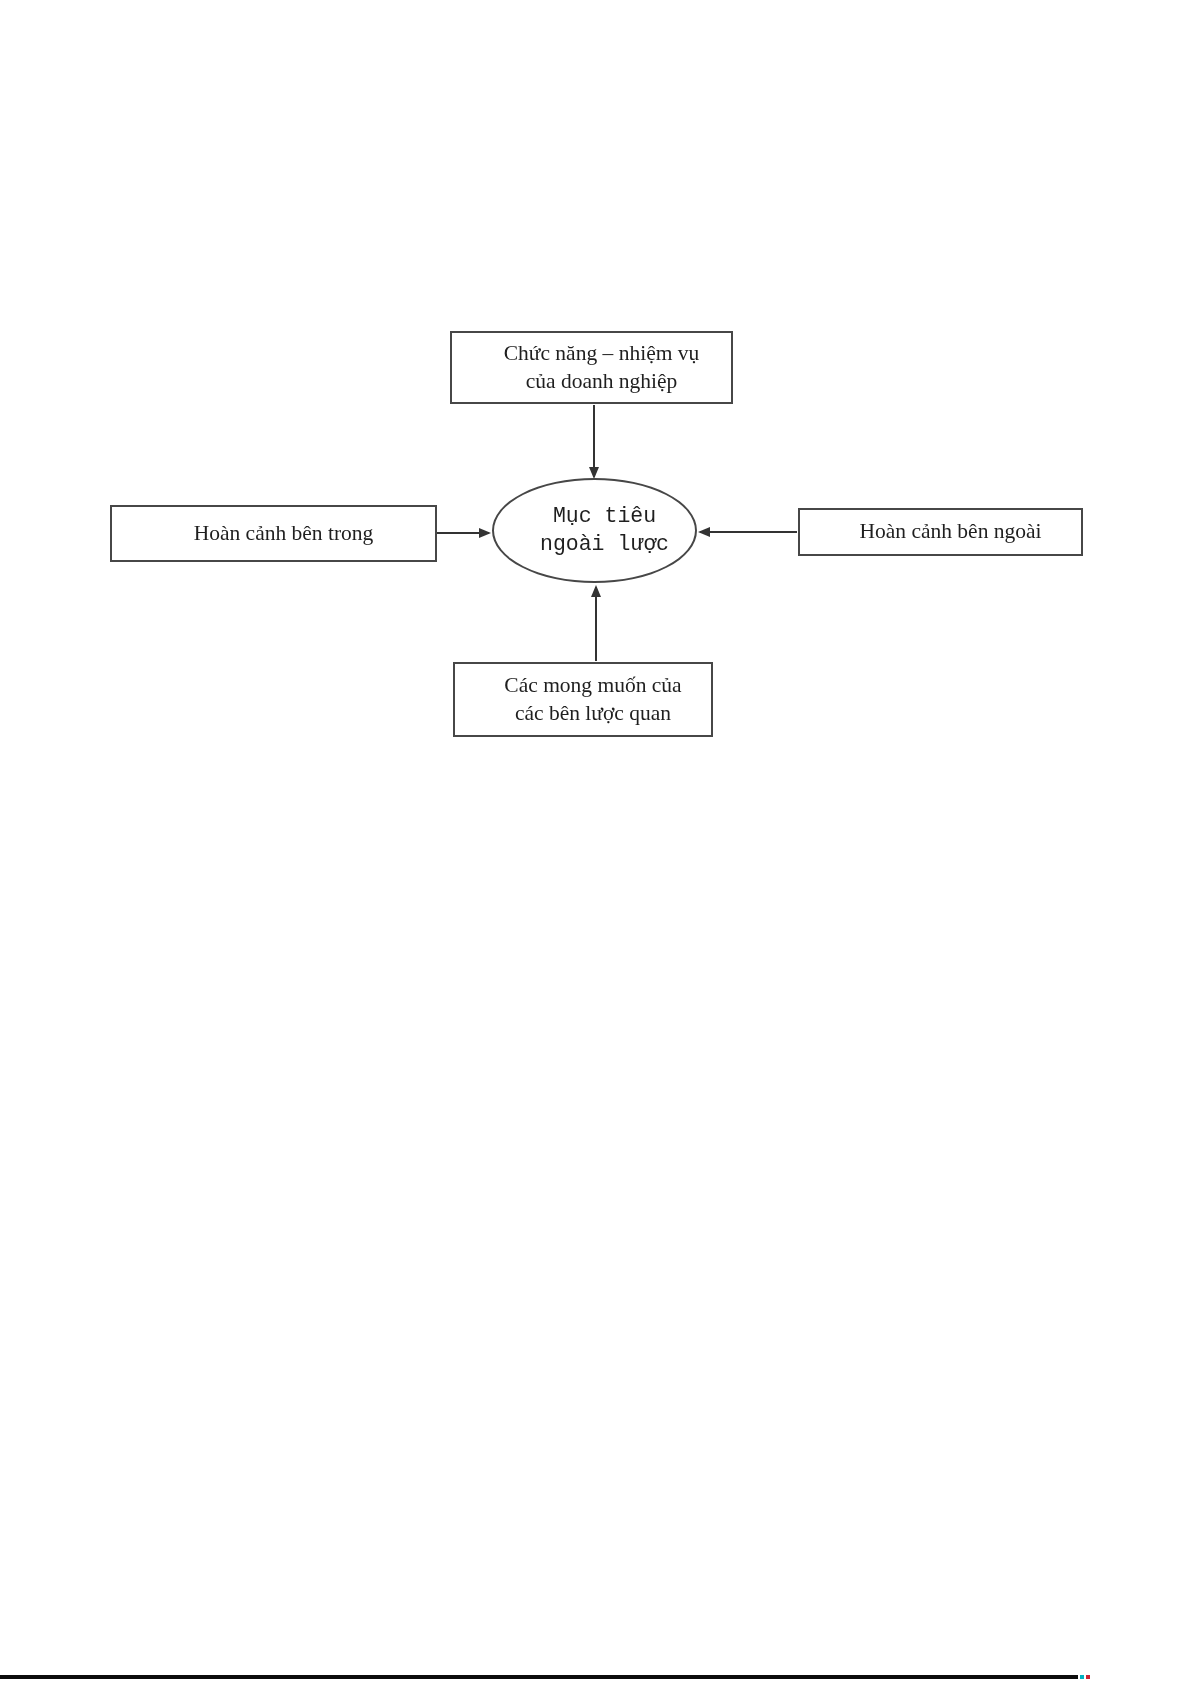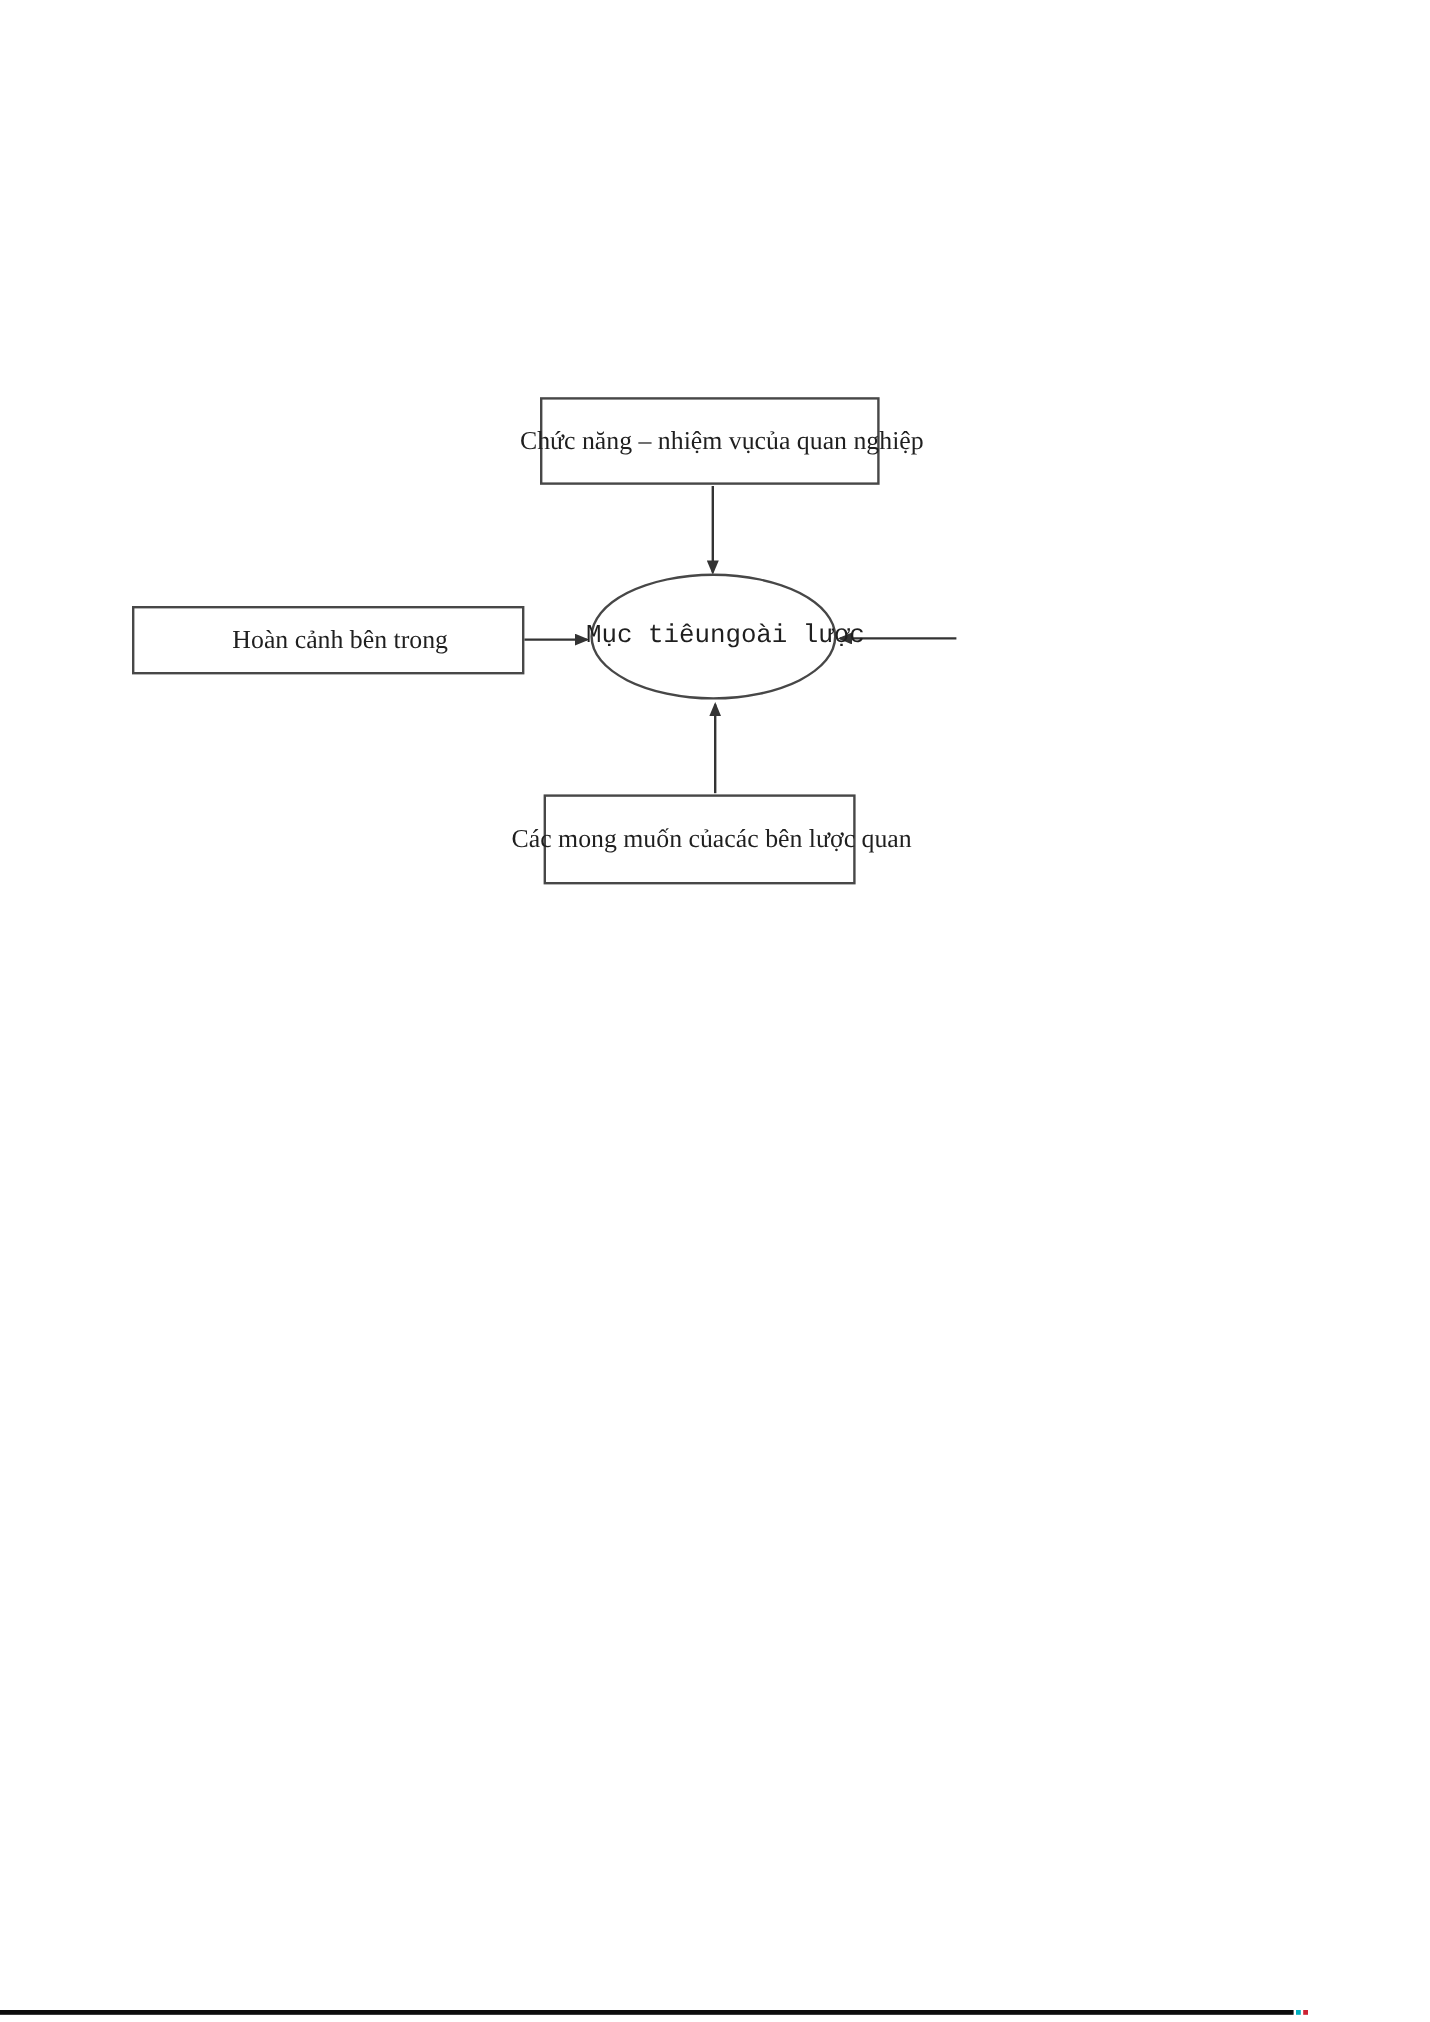--- a/index.html
+++ b/index.html
@@ -14,21 +14,21 @@
     background: #ffffff;
     font-family: "Liberation Serif", "DejaVu Serif", serif;
     color: #1f1f1f;
     overflow: hidden;
   }
   .node {
     position: absolute;
     border: 2px solid #474747;
     background: #ffffff;
     display: flex;
-    flex-direction: row;
+    flex-direction: column;
     align-items: center;
     justify-content: center;
     text-align: center;
     font-size: 21.5px;
     line-height: 1.28;
     box-sizing: border-box;
     padding-left: 20px;
   }
   .node .line { display: block; white-space: nowrap; }
   #node-top    { left: 450px; top: 331px; width: 283px; height: 73px; }
@@ -72,27 +72,30 @@
       </marker>
     </defs>
     <line x1="594" y1="405" x2="594" y2="477" stroke="#333333" stroke-width="2" marker-end="url(#ah)"></line>
     <line x1="394" y1="533" x2="489" y2="533" stroke="#333333" stroke-width="2" marker-end="url(#ah)"></line>
     <line x1="797" y1="532" x2="700" y2="532" stroke="#333333" stroke-width="2" marker-end="url(#ah)"></line>
     <line x1="596" y1="661" x2="596" y2="587" stroke="#333333" stroke-width="2" marker-end="url(#ah)"></line>
   </svg>
 
   <div class="node" id="node-top">
     <span class="line">Chức năng – nhiệm vụ</span>
-    <span class="line">của quan nghiệp</span>
+    <span class="line">của doanh nghiệp</span>
   </div>
 
   <div class="node" id="node-left">
     <span class="line">Hoàn cảnh bên trong</span>
   </div>
 
+  <div class="node" id="node-right">
+    <span class="line">Hoàn cảnh bên ngoài</span>
+  </div>
 
   <div class="node" id="node-bottom">
     <span class="line">Các mong muốn của</span>
     <span class="line">các bên lược quan</span>
   </div>
 
   <div class="node" id="node-center">
     <span class="line">Mục tiêu</span>
     <span class="line">ngoài lược</span>
   </div>

